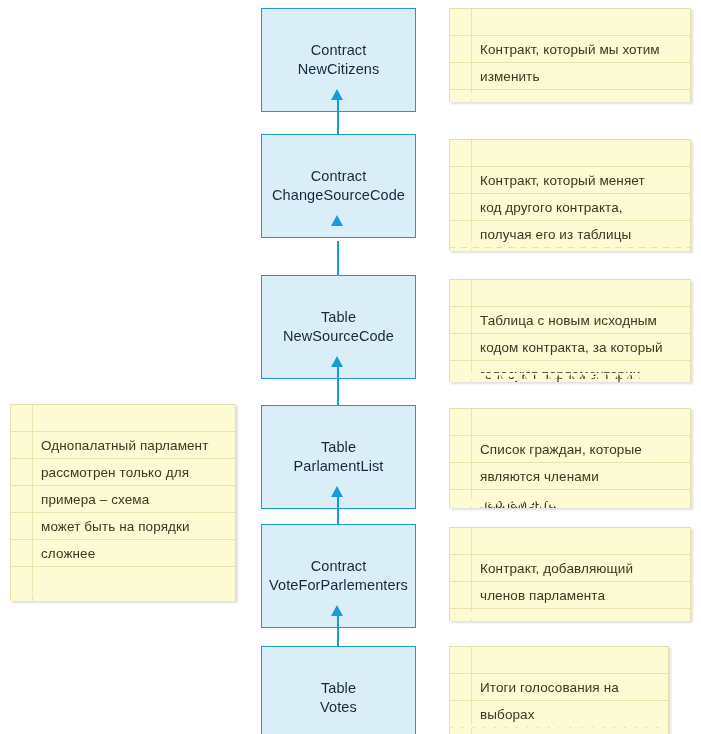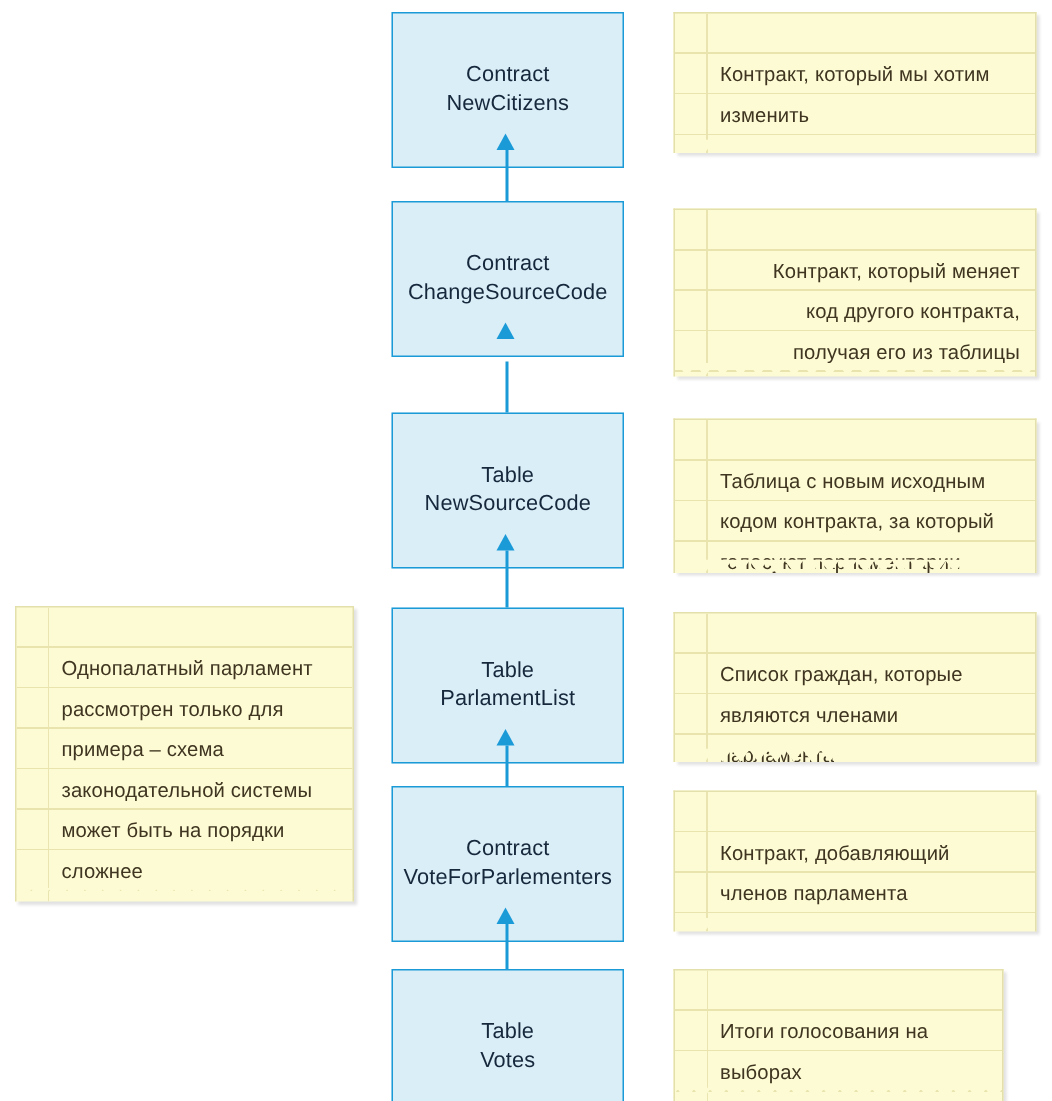--- a/index.html
+++ b/index.html
@@ -164,21 +164,21 @@
       <span class="ln">Контракт, который мы хотим</span>
       <span class="ln">изменить</span>
     </div>
     <div class="tearline">
       <svg viewBox="0 0 242 9" preserveAspectRatio="none">
           <path d="M0,0 L242,0 L242,1 L236,9 L230,1 L224,9 L218,1 L212,9 L206,1 L200,9 L194,1 L188,9 L182,1 L176,9 L170,1 L164,9 L158,1 L152,9 L146,1 L140,9 L134,1 L128,9 L122,1 L116,9 L110,1 L104,9 L98,1 L92,9 L86,1 L80,9 L74,1 L68,9 L62,1 L56,9 L50,1 L44,9 L38,1 L32,9 L26,1 L20,9 L14,1 L8,9 L2,1 L0,4 Z" fill="#fdfbd4"></path>
         </svg>
     </div>
   </div>
 
-  <div class="note" style="left:449px; top:139px; width:242px; height:112px;text-align:right;">
+  <div class="note" style="left:449px; top:139px; width:242px; height:112px;">
     <div class="rules"></div>
     <div class="body">
       <span class="ln">Контракт, который меняет</span>
       <span class="ln">код другого контракта,</span>
       <span class="ln">получая его из таблицы</span>
       <span class="ln">NewSourceCode</span>
     </div>
     <div class="tearline">
       <svg viewBox="0 0 242 9" preserveAspectRatio="none">
           <path d="M0,0 L242,0 L242,1 L236,9 L230,1 L224,9 L218,1 L212,9 L206,1 L200,9 L194,1 L188,9 L182,1 L176,9 L170,1 L164,9 L158,1 L152,9 L146,1 L140,9 L134,1 L128,9 L122,1 L116,9 L110,1 L104,9 L98,1 L92,9 L86,1 L80,9 L74,1 L68,9 L62,1 L56,9 L50,1 L44,9 L38,1 L32,9 L26,1 L20,9 L14,1 L8,9 L2,1 L0,4 Z" fill="#fdfbd4"></path>
@@ -239,21 +239,20 @@
         </svg>
     </div>
   </div>
 
   <div class="note" style="left:10px; top:404px; width:226px; height:197px;">
     <div class="rules"></div>
     <div class="body">
       <span class="ln">Однопалатный парламент</span>
       <span class="ln">рассмотрен только для</span>
       <span class="ln">примера – схема</span>
-      <span class="ln">законодательной системы</span>
       <span class="ln">может быть на порядки</span>
       <span class="ln">сложнее</span>
     </div>
     <div class="tearline">
       <svg viewBox="0 0 226 9" preserveAspectRatio="none">
           <path d="M0,0 L226,0 L226,1 L220,9 L214,1 L208,9 L202,1 L196,9 L190,1 L184,9 L178,1 L172,9 L166,1 L160,9 L154,1 L148,9 L142,1 L136,9 L130,1 L124,9 L118,1 L112,9 L106,1 L100,9 L94,1 L88,9 L82,1 L76,9 L70,1 L64,9 L58,1 L52,9 L46,1 L40,9 L34,1 L28,9 L22,1 L16,9 L10,1 L4,9 L0,4 Z" fill="#fdfbd4"></path>
         </svg>
     </div>
   </div>
 

